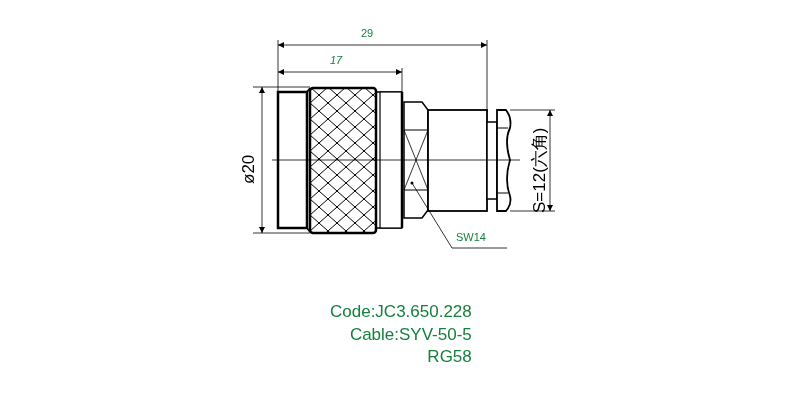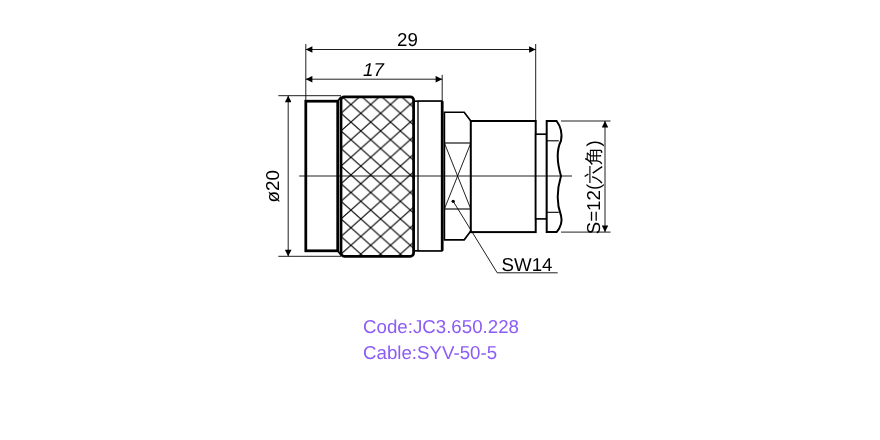--- a/index.html
+++ b/index.html
@@ -1,20 +1,20 @@
 <!DOCTYPE html>
 <html><head>
   <meta charset="utf-8">
   <style>
     html, body { margin: 0; padding: 0; background: #ffffff; }
     body { width: 800px; height: 400px; position: relative; overflow: hidden; font-family: "Liberation Sans", sans-serif; }
     .drawing { position: absolute; left: 0; top: 0; width: 800px; height: 400px; }
-    .dim-text { position: absolute; font-size: 17px; color: #000000; font-family: "Liberation Sans", sans-serif; line-height: 1; }
+    .dim-text { position: absolute; font-size: 11px; color: #15803d; font-family: "Liberation Sans", sans-serif; line-height: 1; }
     .dim-vert { position: absolute; font-size: 17px; color: #000; transform-origin: left top; white-space: nowrap; line-height: 1; }
-    .spec { position: absolute; left: 330px; top: 287px; font-size: 17px; color: #8b5cf6; line-height: 22.5px; }
+    .spec { position: absolute; left: 330px; top: 301px; font-size: 17px; color: #15803d; line-height: 22.5px; text-align: right; }
     .spec div { white-space: nowrap; }
     .spec .indent { padding-left: 58px; }
   </style>
 </head>
 <body>
 
 <svg class="drawing" viewBox="0 0 800 400" xmlns="http://www.w3.org/2000/svg">
   <defs>
     <pattern id="knurl" width="18" height="16" patternUnits="userSpaceOnUse" x="310" y="87">
       <path d="M0,0 L18,16 M18,0 L0,16" stroke="#000" stroke-width="1" fill="none"></path>
@@ -87,13 +87,14 @@
 
 <div class="dim-text" style="left:361px; top:28px;">29</div>
 <div class="dim-text" style="left:330px; top:55px;font-style:italic;">17</div>
 <div class="dim-vert" style="left:240px; top:184px; transform: rotate(-90deg);">ø20</div>
 <div class="dim-vert" style="left:531px; top:213px; transform: rotate(-90deg);">S=12(六角)</div>
 <div class="dim-text" style="left:456px; top:232px;">SW14</div>
 
 <div class="spec">
   <div>Code:JC3.650.228</div>
   <div>Cable:SYV-50-5</div>
+  <div class="indent">RG58</div>
 </div>
 
 </body></html>

